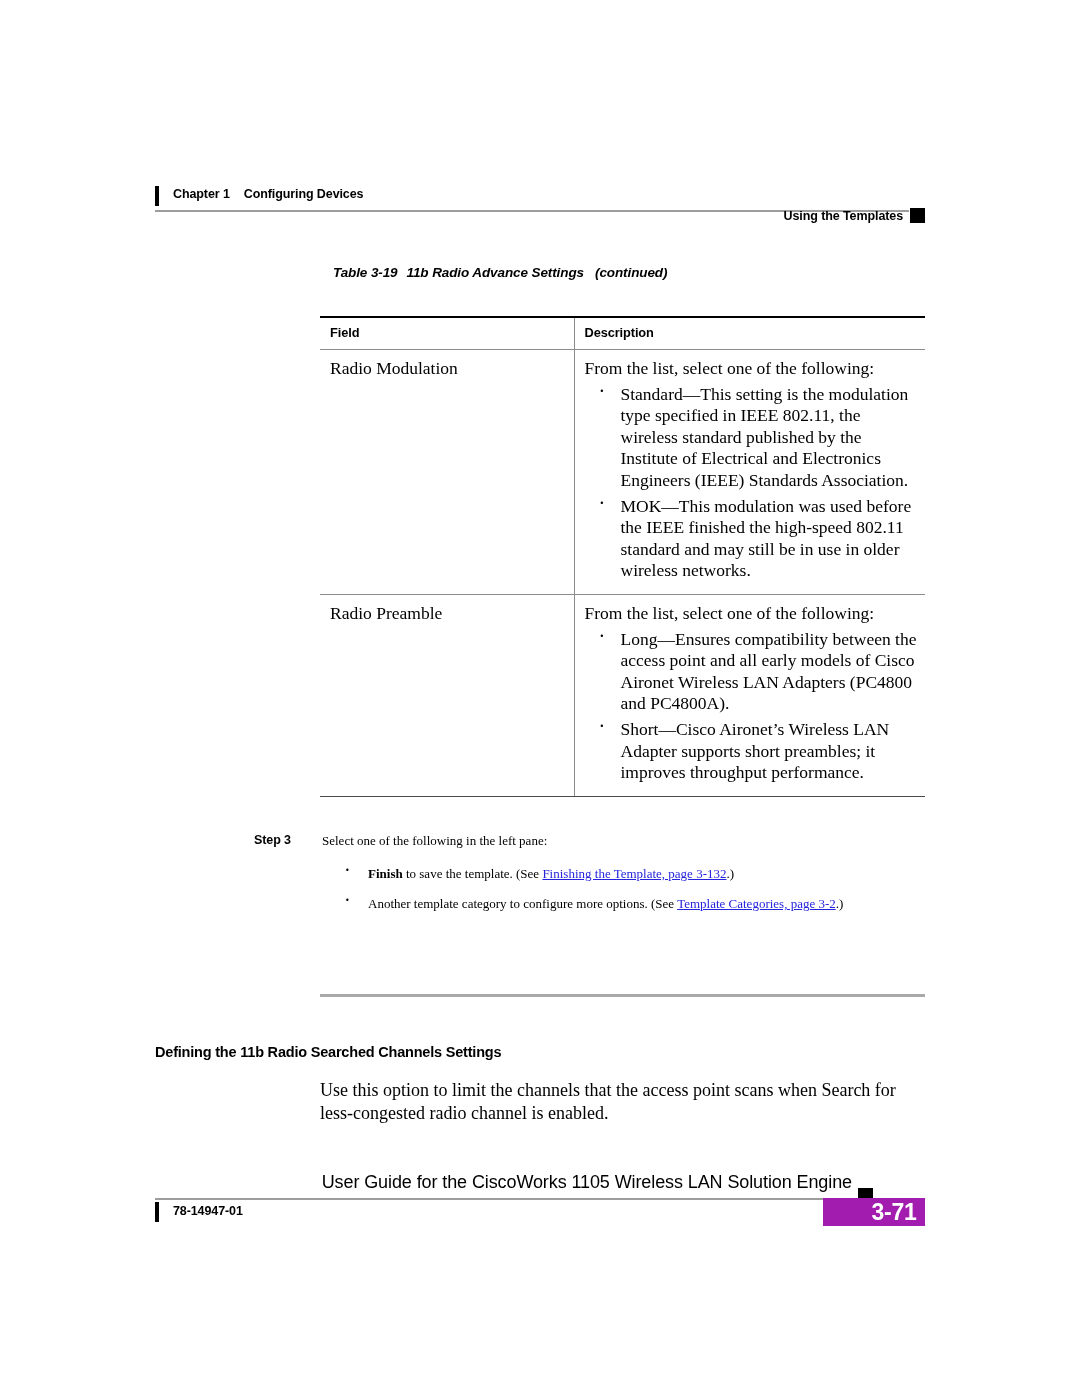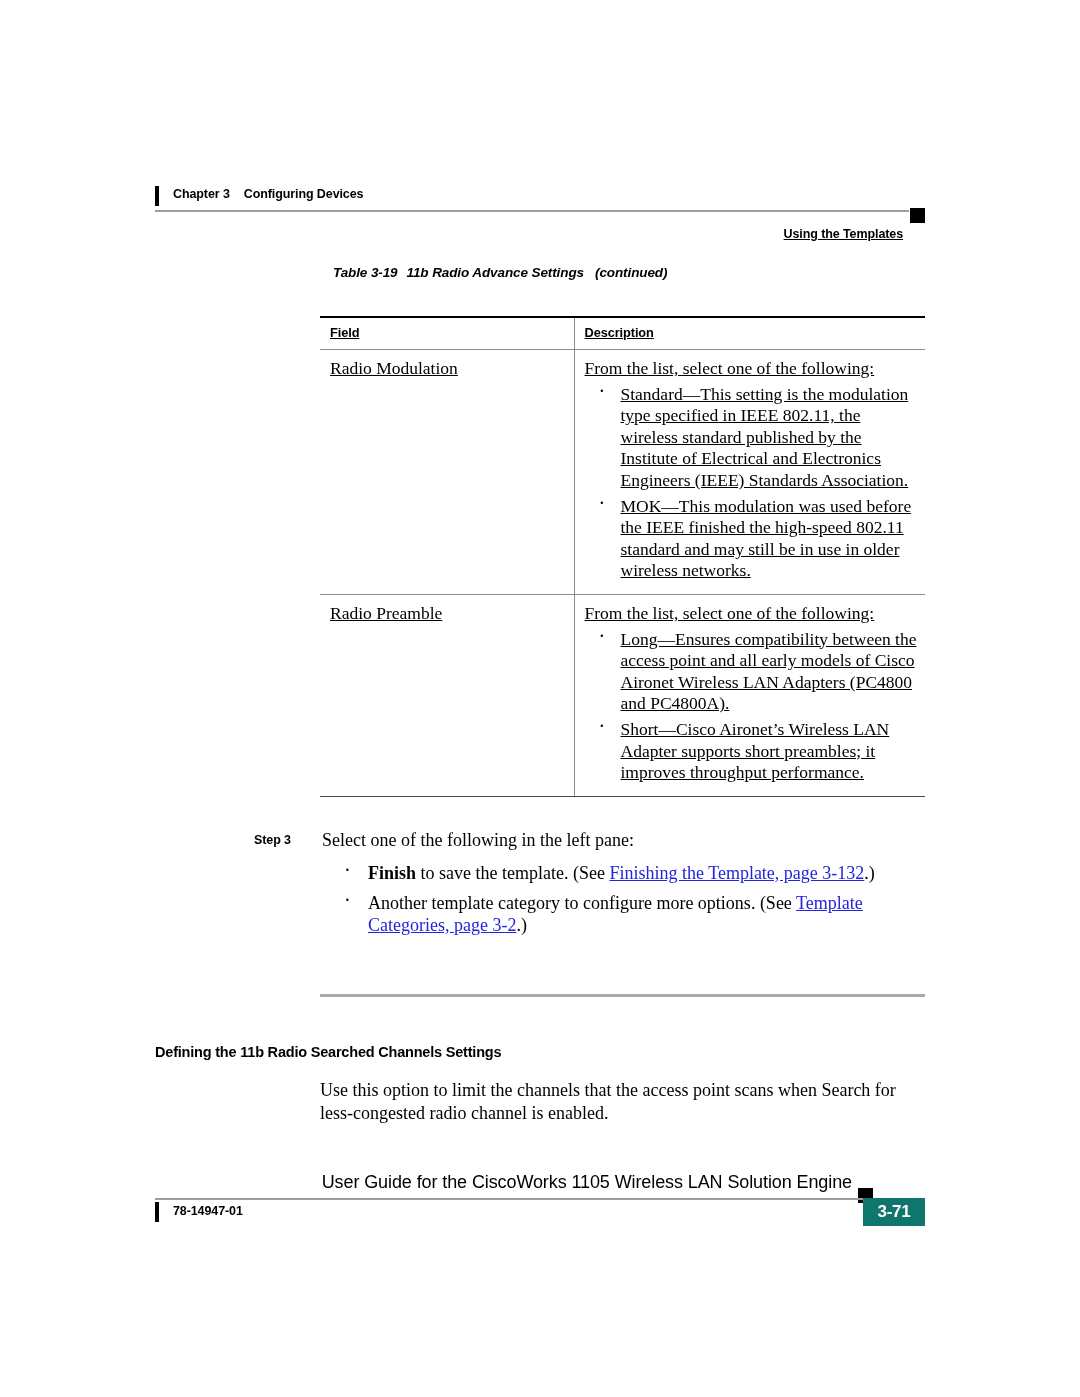--- a/index.html
+++ b/index.html
@@ -52,27 +52,26 @@
     position: absolute;
     left: 0;
     top: 24px;
     width: 754px;
     height: 2px;
     background: #9d9d9d;
   }
   .header-right {
     position: absolute;
     right: 22px;
-    top: 41px;
+    top: 23px;
     font-family: "Liberation Sans", sans-serif;
     font-weight: bold;
     font-size: 12.5px;
     letter-spacing: -0.1px;
     white-space: nowrap;
-    text-decoration: underline;
   }
   .header-square {
     position: absolute;
     right: 0;
     top: 22px;
     width: 15px;
     height: 15px;
     background: #000;
   }
 
@@ -94,21 +93,20 @@
   .tbl {
     position: absolute;
     left: 320px;
     top: 316px;
     width: 605px;
   }
   .tbl table {
     border-collapse: collapse;
     width: 100%;
     table-layout: fixed;
-    text-decoration: underline;
   }
   .tbl col.c1 { width: 254px; }
   .tbl col.c2 { width: 351px; }
 
   .tbl thead th {
     text-align: left;
     vertical-align: top;
     font-family: "Liberation Sans", sans-serif;
     font-weight: bold;
     font-size: 12.8px;
@@ -164,21 +162,21 @@
     left: 0;
     top: 3px;
     font-family: "Liberation Sans", sans-serif;
     font-weight: bold;
     font-size: 12.5px;
     letter-spacing: -0.1px;
   }
   .step-body {
     margin-left: 68px;
     font-family: "Liberation Serif", serif;
-    font-size: 18px;
+    font-size: 13px;
     line-height: 21.6px;
   }
   .step-body > p { margin: 0; }
 
   ul.steplist {
     list-style: none;
     margin: 11px 0 0 0;
     padding: 0;
   }
   ul.steplist li {
@@ -282,40 +280,41 @@
     font-size: 12.5px;
     letter-spacing: -0.1px;
     white-space: nowrap;
   }
   .page-num {
     position: absolute;
     right: 0;
     top: 26px;
     min-width: 62px;
     height: 28px;
-    background: #0f766e;
+    background: #a21caf;
     color: #fff;
     font-family: "Liberation Sans", sans-serif;
     font-weight: bold;
-    font-size: 17px;
+    font-size: 23px;
     letter-spacing: -0.2px;
     display: flex;
     align-items: center;
     justify-content: center;
+    padding-left: 40px;
   }
 </style>
 </head>
 <body>
 
 <div class="page">
 
   <div class="header">
     <div class="header-tick"></div>
     <div class="header-chapter">
-      <span>Chapter 3</span><span class="sep"></span><span>Configuring Devices</span>
+      <span>Chapter 1</span><span class="sep"></span><span>Configuring Devices</span>
     </div>
     <div class="header-rule"></div>
     <div class="header-right">Using the Templates</div>
     <div class="header-square"></div>
   </div>
 
   <div class="table-caption">
     <span>Table 3-19</span><span class="gap"></span><span>11b Radio Advance Settings</span><span class="gap2"></span><span>(continued)</span>
   </div>
 

